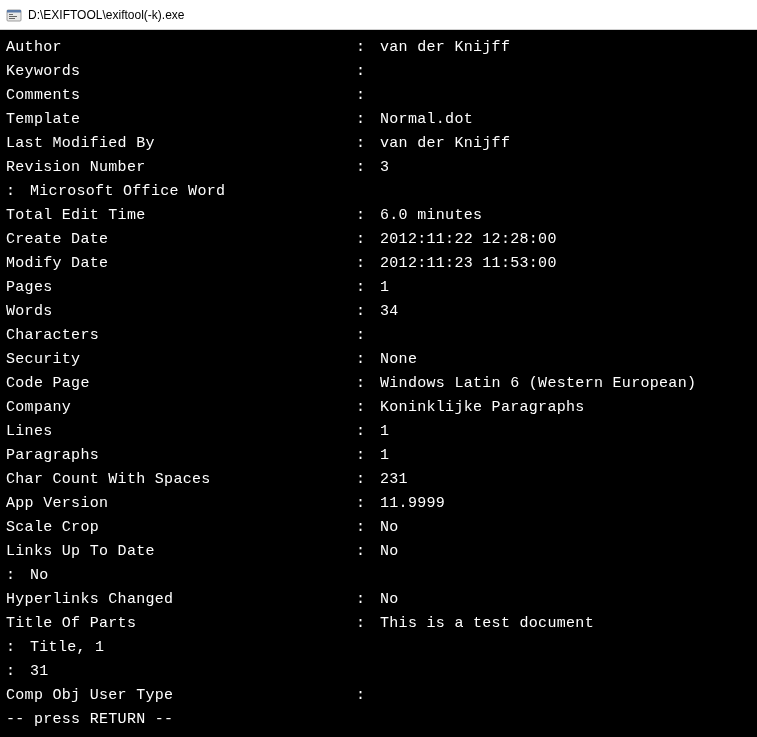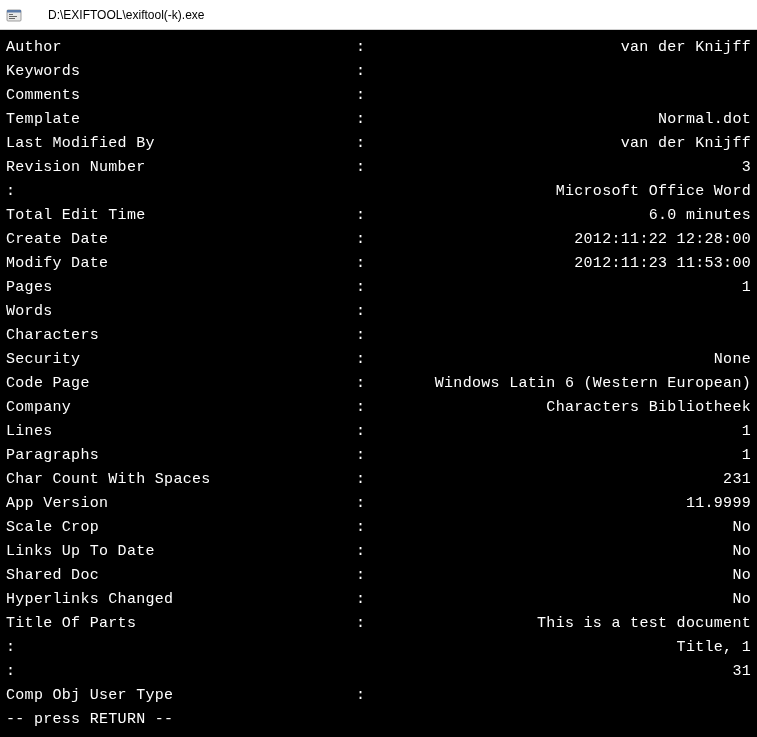--- a/index.html
+++ b/index.html
@@ -17,21 +17,20 @@
     .titlebar {
       height: 30px;
       background: #ffffff;
       border-bottom: 1px solid #d0d0d0;
       display: flex;
       align-items: center;
       padding: 0 6px;
       font-family: 'Segoe UI', Tahoma, sans-serif;
       font-size: 12px;
       color: #000000;
-      gap: 20px;
     }
     .titlebar-icon {
       width: 16px;
       height: 16px;
       margin-right: 6px;
       display: flex;
       align-items: center;
       justify-content: center;
     }
     .titlebar-icon svg {
@@ -55,21 +54,20 @@
     .key {
       width: 350px;
       flex-shrink: 0;
     }
     .colon {
       width: 24px;
       flex-shrink: 0;
     }
     .value {
       flex: 1;
-      text-align: right;
     }
     .prompt {
       white-space: pre;
     }
   </style>
 </head>
 <body>
 
 <div class="titlebar">
   <span class="titlebar-icon">
@@ -90,32 +88,32 @@
       <div class="row"><span class="key">Keywords</span><span class="colon">: </span><span class="value"></span></div>
       <div class="row"><span class="key">Comments</span><span class="colon">: </span><span class="value"></span></div>
       <div class="row"><span class="key">Template</span><span class="colon">: </span><span class="value">Normal.dot</span></div>
       <div class="row"><span class="key">Last Modified By</span><span class="colon">: </span><span class="value">van der Knijff</span></div>
       <div class="row"><span class="key">Revision Number</span><span class="colon">: </span><span class="value">3</span></div>
       <div class="row"><span class="colon">: </span><span class="value">Microsoft Office Word</span></div>
       <div class="row"><span class="key">Total Edit Time</span><span class="colon">: </span><span class="value">6.0 minutes</span></div>
       <div class="row"><span class="key">Create Date</span><span class="colon">: </span><span class="value">2012:11:22 12:28:00</span></div>
       <div class="row"><span class="key">Modify Date</span><span class="colon">: </span><span class="value">2012:11:23 11:53:00</span></div>
       <div class="row"><span class="key">Pages</span><span class="colon">: </span><span class="value">1</span></div>
-      <div class="row"><span class="key">Words</span><span class="colon">: </span></div>
+      <div class="row"><span class="key">Words</span><span class="colon">: </span><span class="value">34</span></div>
       <div class="row"><span class="key">Characters</span><span class="colon">: </span></div>
       <div class="row"><span class="key">Security</span><span class="colon">: </span><span class="value">None</span></div>
       <div class="row"><span class="key">Code Page</span><span class="colon">: </span><span class="value">Windows Latin 6 (Western European)</span></div>
-      <div class="row"><span class="key">Company</span><span class="colon">: </span><span class="value">Characters Bibliotheek</span></div>
+      <div class="row"><span class="key">Company</span><span class="colon">: </span><span class="value">Koninklijke Paragraphs</span></div>
       <div class="row"><span class="key">Lines</span><span class="colon">: </span><span class="value">1</span></div>
       <div class="row"><span class="key">Paragraphs</span><span class="colon">: </span><span class="value">1</span></div>
       <div class="row"><span class="key">Char Count With Spaces</span><span class="colon">: </span><span class="value">231</span></div>
       <div class="row"><span class="key">App Version</span><span class="colon">: </span><span class="value">11.9999</span></div>
       <div class="row"><span class="key">Scale Crop</span><span class="colon">: </span><span class="value">No</span></div>
       <div class="row"><span class="key">Links Up To Date</span><span class="colon">: </span><span class="value">No</span></div>
-      <div class="row"><span class="key">Shared Doc</span><span class="colon">: </span><span class="value">No</span></div>
+      <div class="row"><span class="colon">: </span><span class="value">No</span></div>
       <div class="row"><span class="key">Hyperlinks Changed</span><span class="colon">: </span><span class="value">No</span></div>
       <div class="row"><span class="key">Title Of Parts</span><span class="colon">: </span><span class="value">This is a test document</span></div>
       <div class="row"><span class="colon">: </span><span class="value">Title, 1</span></div>
       <div class="row"><span class="colon">: </span><span class="value">31</span></div>
       <div class="row"><span class="key">Comp Obj User Type</span><span class="colon">: </span></div>
     </div>
   <div class="prompt">-- press RETURN --</div>
 </div>
 
 </body></html>

